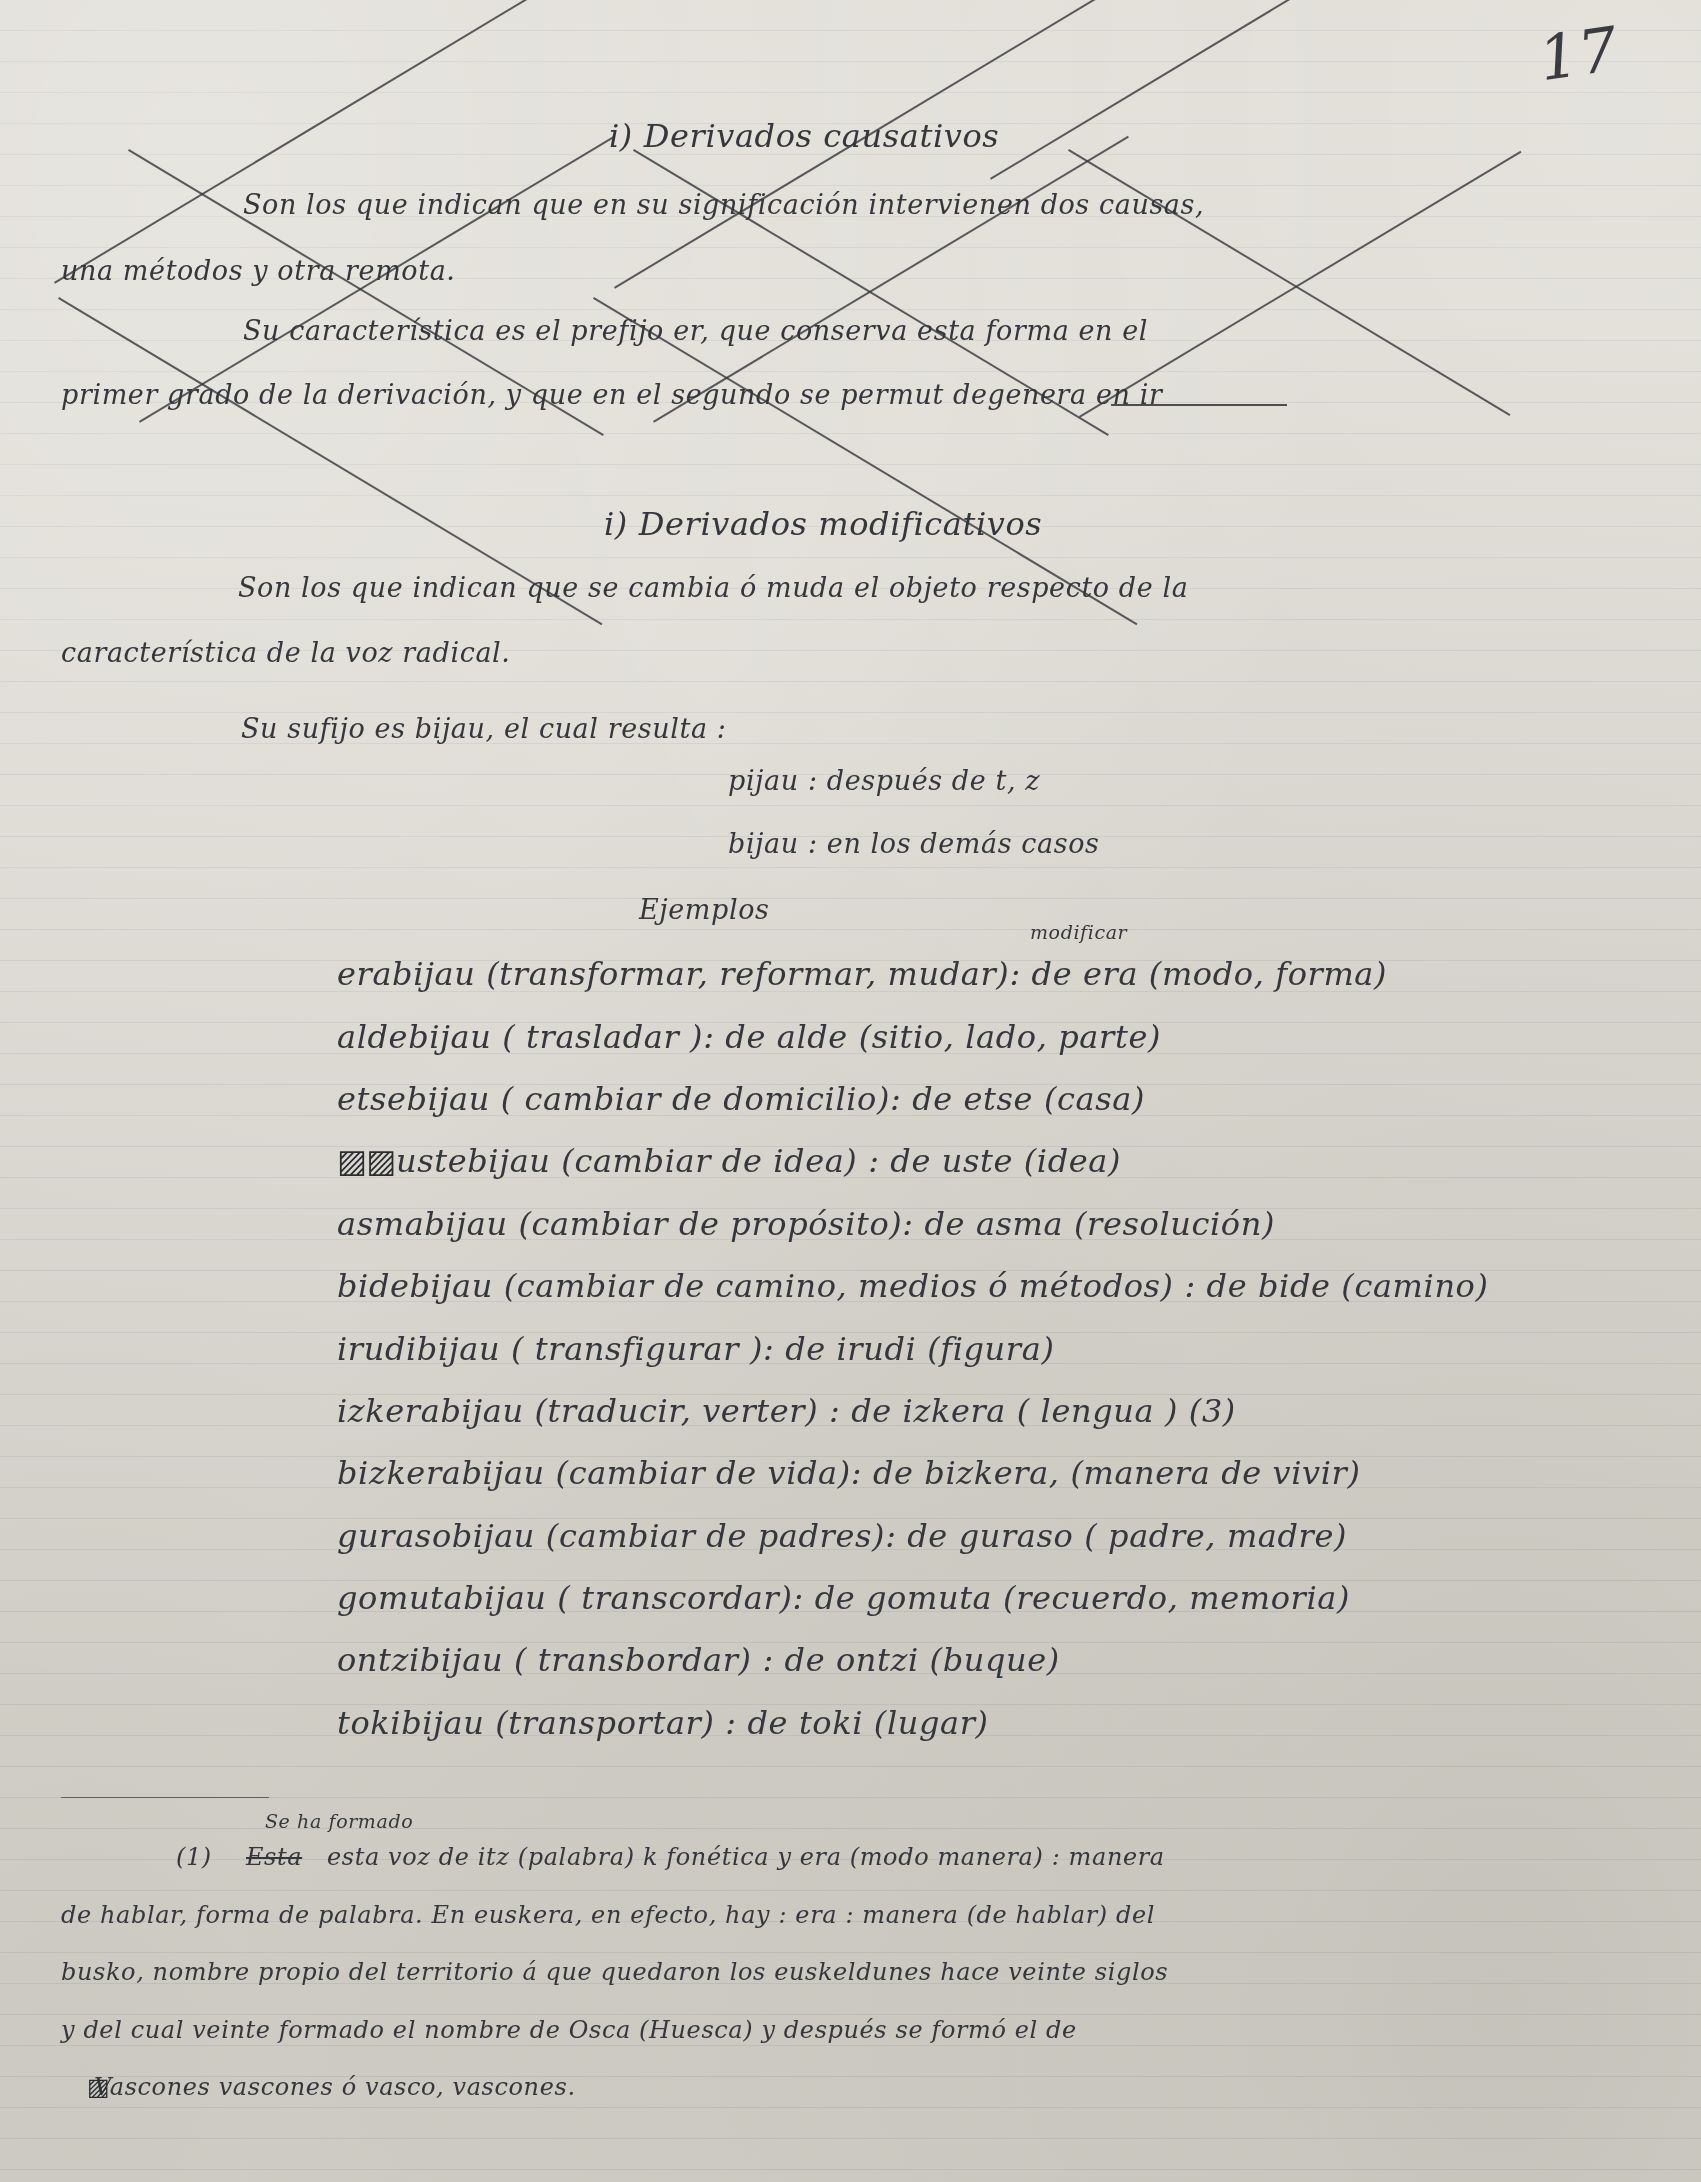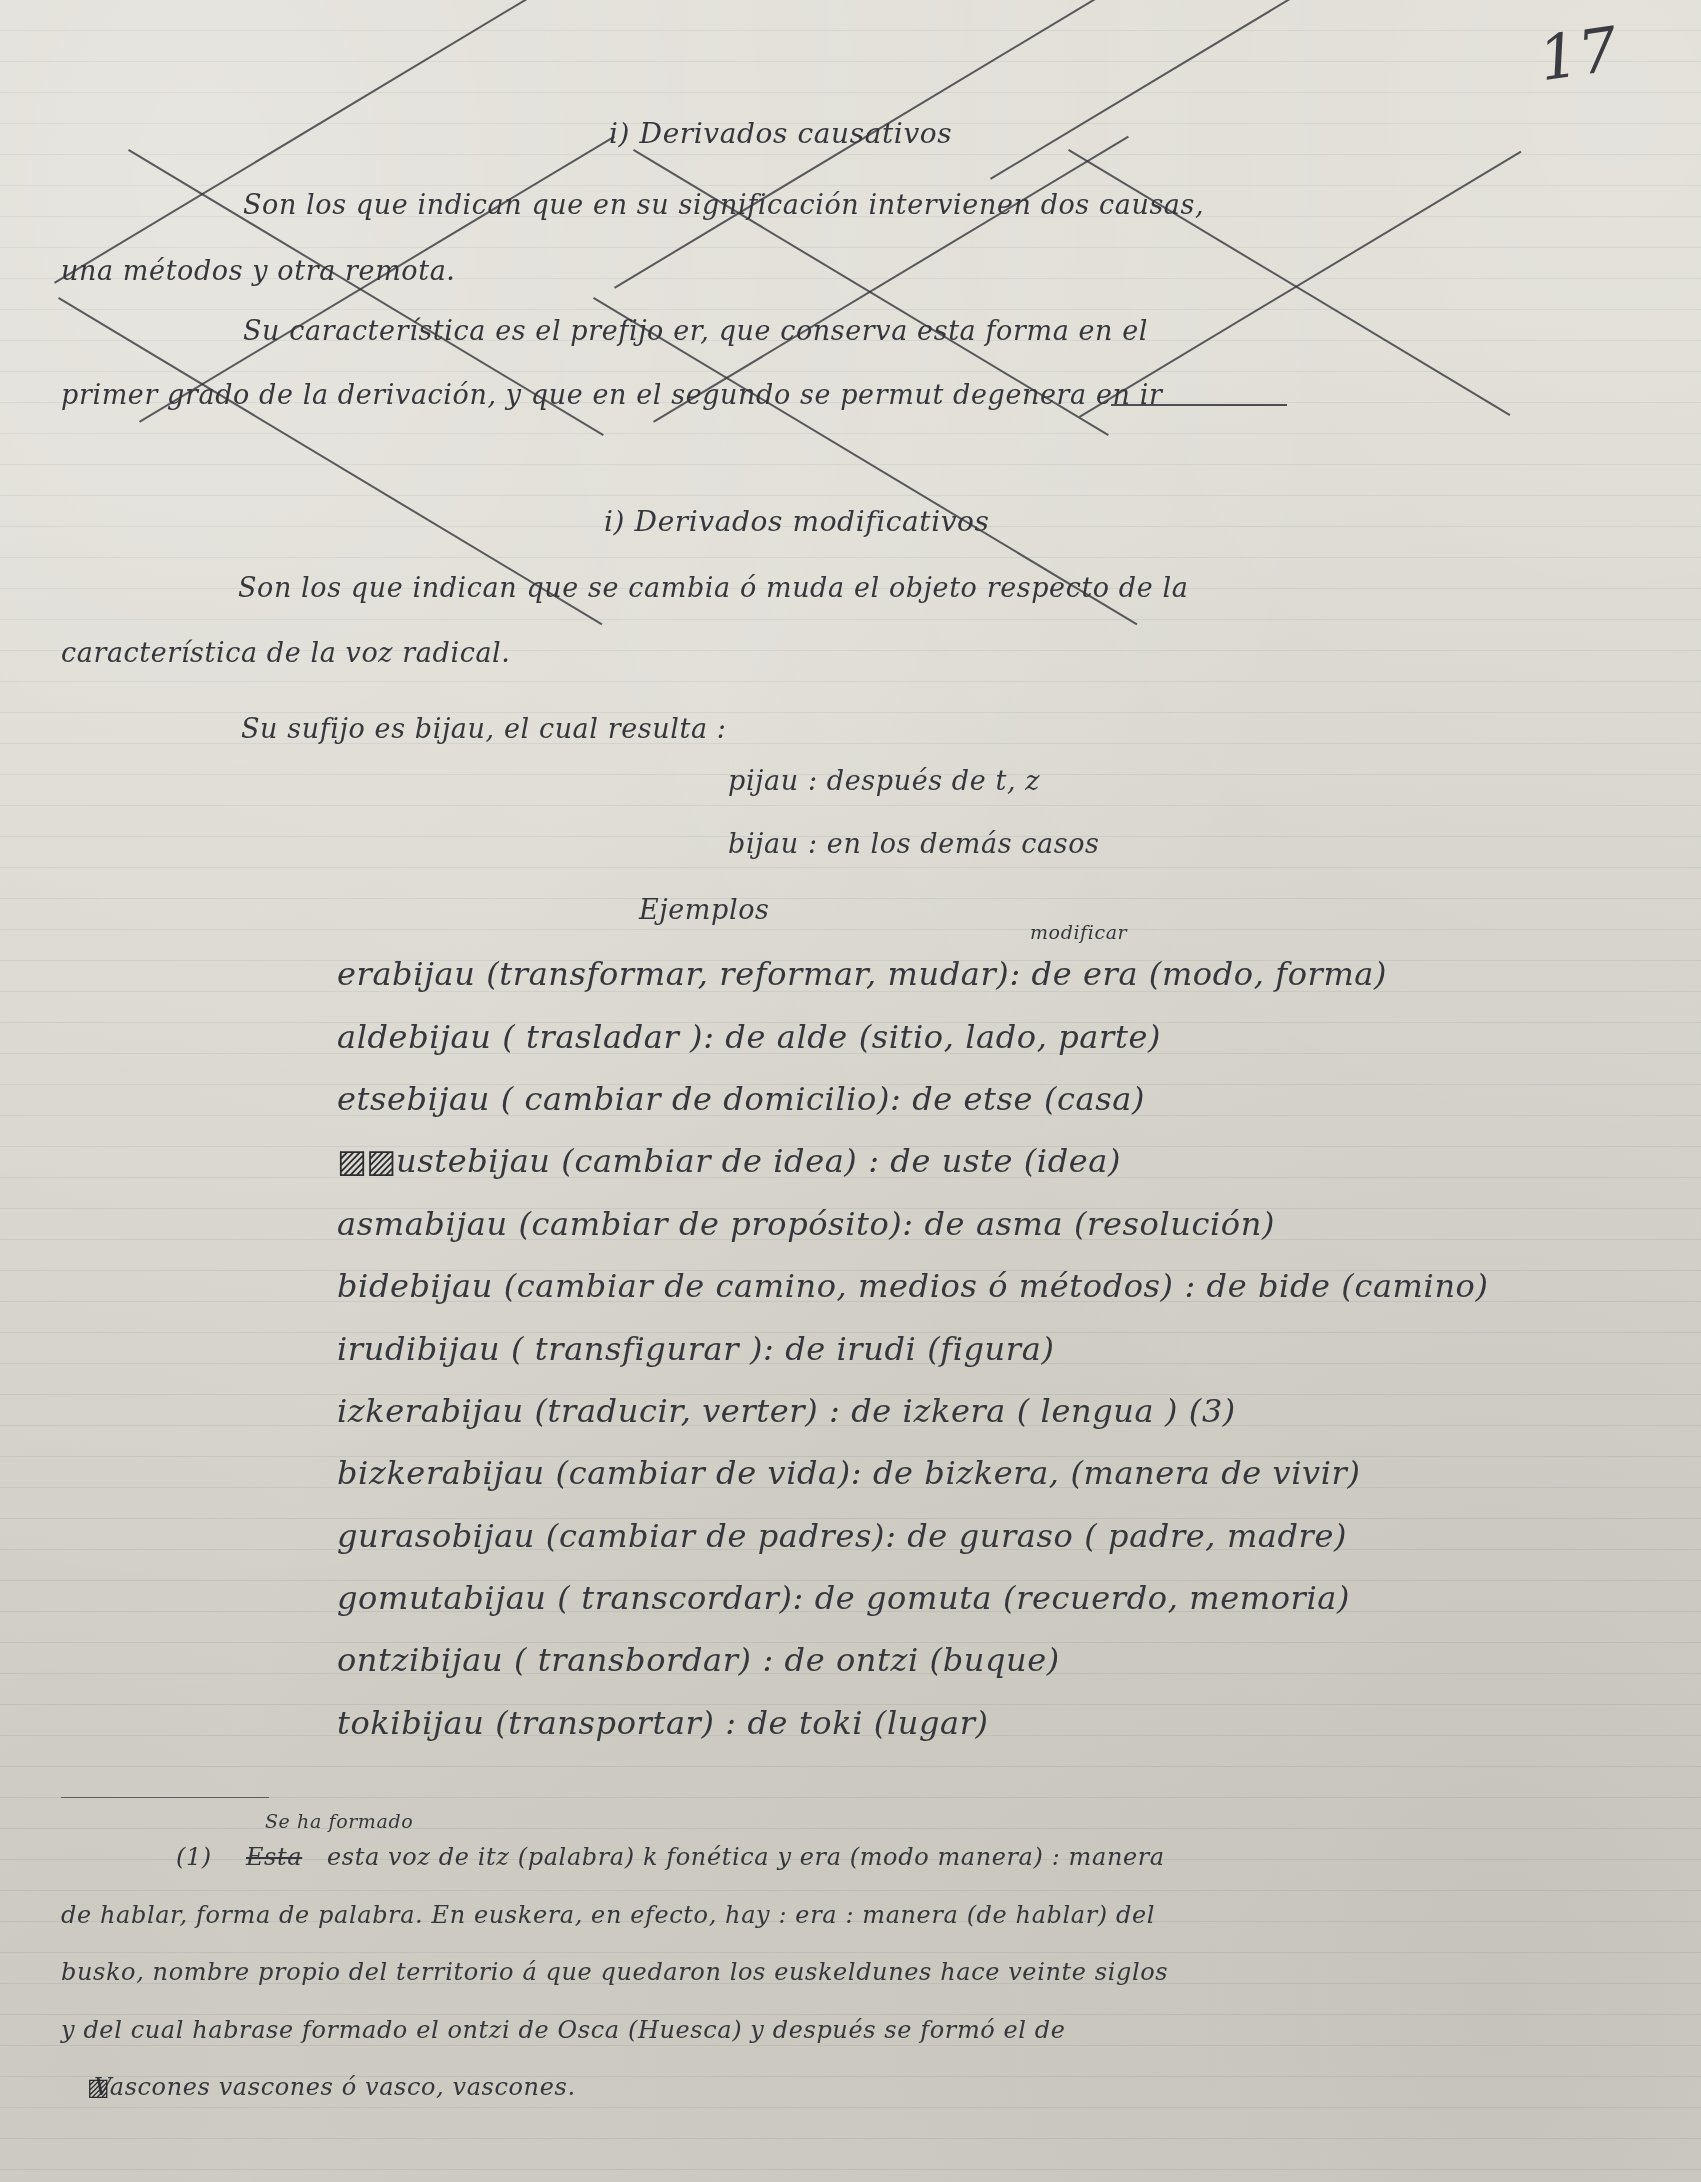--- a/index.html
+++ b/index.html
@@ -45,21 +45,21 @@
     font-style: italic;
     color: #35373c;
     white-space: pre;
     letter-spacing: 0.6px;
   }
   .body-line {
     font-size: 27px;
     line-height: 1.0;
   }
   .heading {
-    font-size: 28px;
+    font-size: 32px;
   }
   .folio {
     font-size: 61px;
     font-style: italic;
     color: #3b3c41;
     transform: rotate(-8deg);
   }
   .example {
     font-size: 32px;
   }
@@ -157,19 +157,19 @@
   <div class="fn-rule" style="left:61px; top:1797px; width:208px;"></div>
 
   <div class="ink tiny" style="left:265px; top:1810px;">Se ha formado</div>
 
   <div class="ink footnote" style="left:176px; top:1843px;">(1)</div>
   <div class="ink footnote struck" style="left:246px; top:1843px;">Esta</div>
 
   <div class="ink footnote" style="left:327px; top:1843px;">esta voz de itz (palabra) k fonética y era (modo manera) : manera</div>
   <div class="ink footnote" style="left:61px; top:1901px;">de hablar, forma de palabra. En euskera, en efecto, hay : era : manera (de hablar) del</div>
   <div class="ink footnote" style="left:61px; top:1958px;">busko, nombre propio del territorio á que quedaron los euskeldunes hace veinte siglos</div>
-  <div class="ink footnote" style="left:61px; top:2016px;">y del cual habrase formado el ontzi de Osca (Huesca) y después se formó el de</div>
+  <div class="ink footnote" style="left:61px; top:2016px;">y del cual veinte formado el nombre de Osca (Huesca) y después se formó el de</div>
   <div class="ink footnote" style="left:94px; top:2073px;">Vascones vascones ó vasco, vascones.</div>
 
   <div class="ink footnote smudge" style="left:87px; top:2073px;">▨</div>
 
 </div>
 
 
 </body></html>

